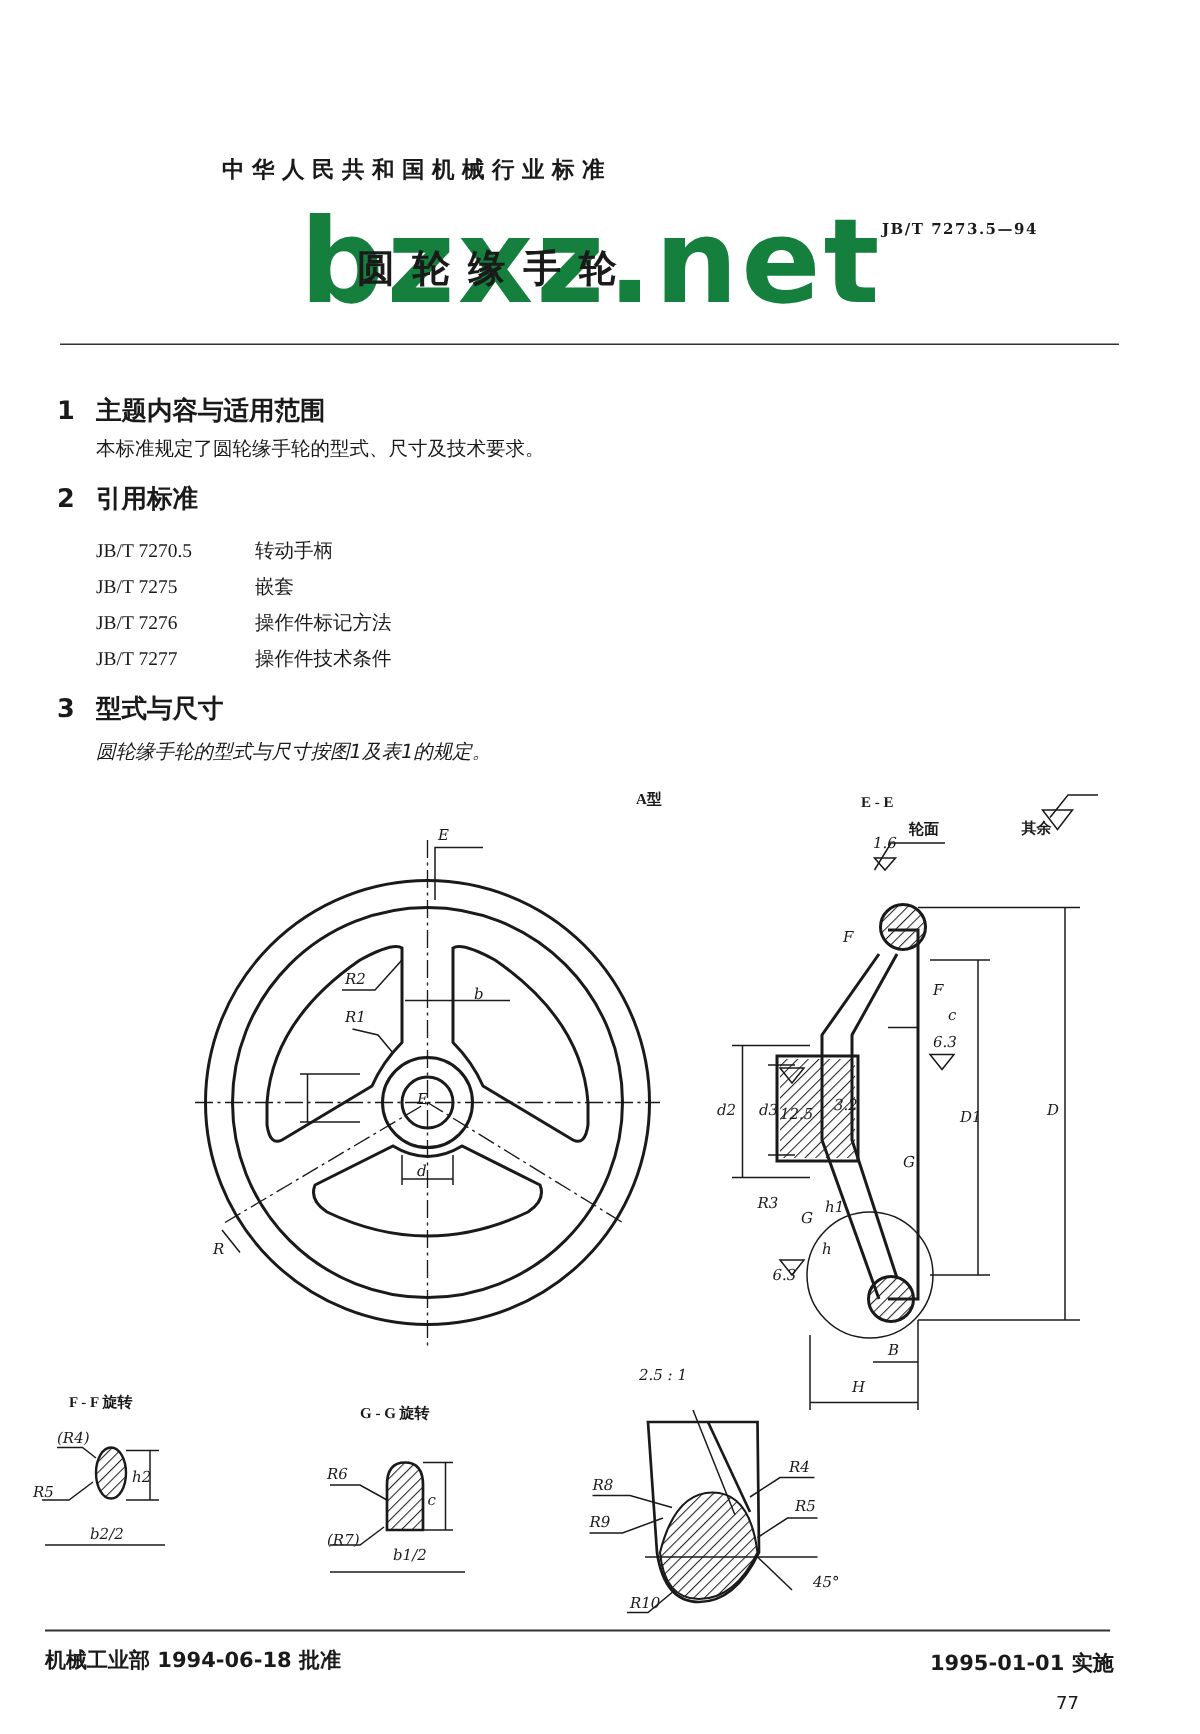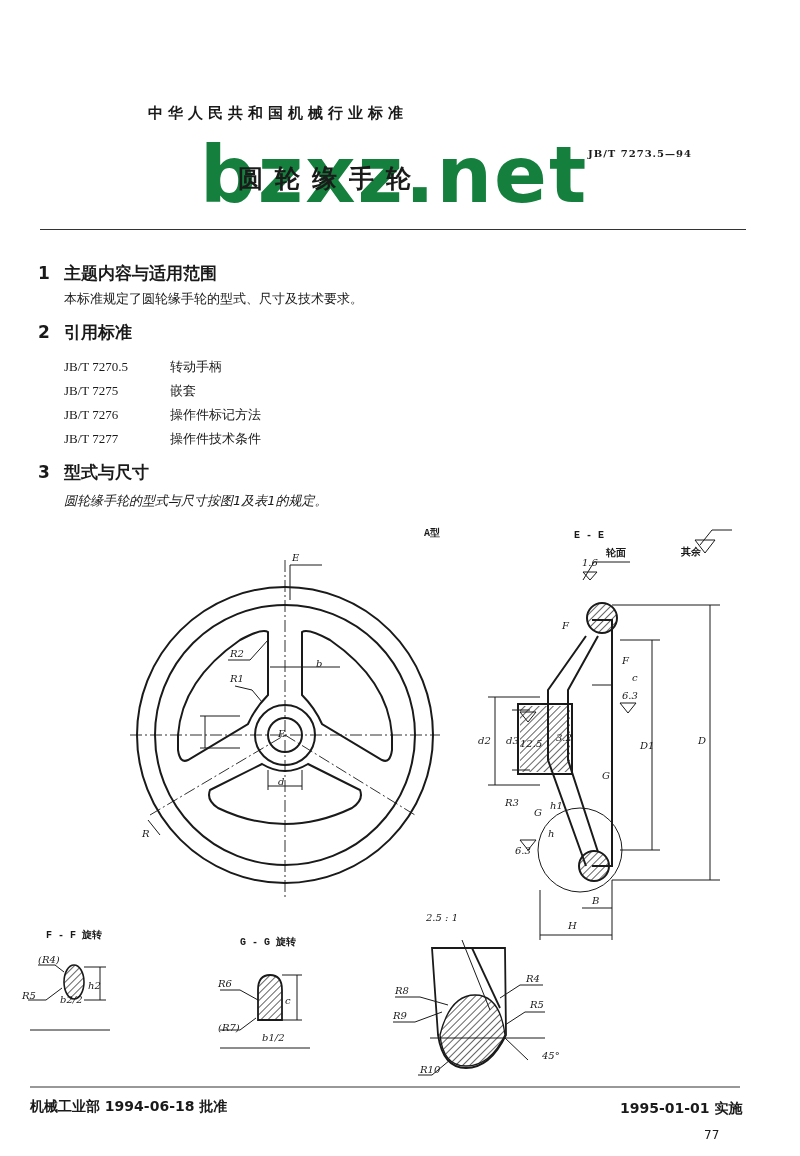--- a/index.html
+++ b/index.html
@@ -10,21 +10,21 @@
   .title { left:238px; top:162px; font-size:25px; font-weight:bold; letter-spacing:12px; font-family:"DejaVu Sans", sans-serif; }
   .code { left:588px; top:148px; font-size:10px; font-weight:bold; letter-spacing:1px; }
   .watermark { left:200px; top:130px; font-size:78px; font-weight:bold; color:#15803d; font-family:"DejaVu Sans", sans-serif; letter-spacing:2px; }
   .hr { left:40px; width:706px; height:1px; background:#333; }
   .sec { font-size:17px; font-weight:bold; font-family:"DejaVu Sans", sans-serif; }
   .sec .num { display:inline-block; width:26px; }
   .para { font-size:13px; font-family:"DejaVu Sans", sans-serif; }
   .ref { font-size:13px; font-family:"DejaVu Sans", sans-serif; }
   .ref .c { display:inline-block; width:106px;font-family:Liberation Serif, serif; }
   .lbl { font-size:10px; font-family:"DejaVu Serif", serif; font-style:italic; }
-  .cap { font-size:10px; font-family:Liberation Mono, monospace; font-weight:bold;text-align:right; }
+  .cap { font-size:10px; font-family:Liberation Serif, serif; font-weight:bold;text-align:right; }
   .foot { font-size:14px; font-weight:bold; font-family:"DejaVu Sans", sans-serif; }
   svg { position:absolute; left:0; top:0; }
 </style>
 </head>
 <body>
 
 <div class="abs watermark">bzxz.net</div>
 <div class="abs org">中华人民共和国机械行业标准</div>
 <div class="abs code">JB/T 7273.5—94</div>
 <div class="abs title">圆轮缘手轮</div>
@@ -193,21 +193,21 @@
 <div class="abs lbl" style="left:550px; top:800px;">h1</div>
 <div class="abs lbl" style="left:548px; top:828px;">h</div>
 <div class="abs lbl" style="left:515px; top:845px;">6.3</div>
 <div class="abs lbl" style="left:592px; top:895px;">B</div>
 <div class="abs lbl" style="left:568px; top:920px;">H</div>
 
 <div class="abs cap" style="left:46px; top:928px;">F - F 旋转</div>
 <div class="abs lbl" style="left:38px; top:954px;">(R4)</div>
 <div class="abs lbl" style="left:22px; top:990px;">R5</div>
 <div class="abs lbl" style="left:88px; top:980px;">h2</div>
-<div class="abs lbl" style="left:60px; top:994px;">b2/2</div>
+<div class="abs lbl" style="left:60px; top:1018px;">b2/2</div>
 
 <div class="abs cap" style="left:240px; top:935px;">G - G 旋转</div>
 <div class="abs lbl" style="left:218px; top:978px;">R6</div>
 <div class="abs lbl" style="left:218px; top:1022px;">(R7)</div>
 <div class="abs lbl" style="left:285px; top:995px;">c</div>
 <div class="abs lbl" style="left:262px; top:1032px;">b1/2</div>
 
 <div class="abs lbl" style="left:426px; top:912px;">2.5 : 1</div>
 <div class="abs lbl" style="left:395px; top:985px;">R8</div>
 <div class="abs lbl" style="left:393px; top:1010px;">R9</div>

